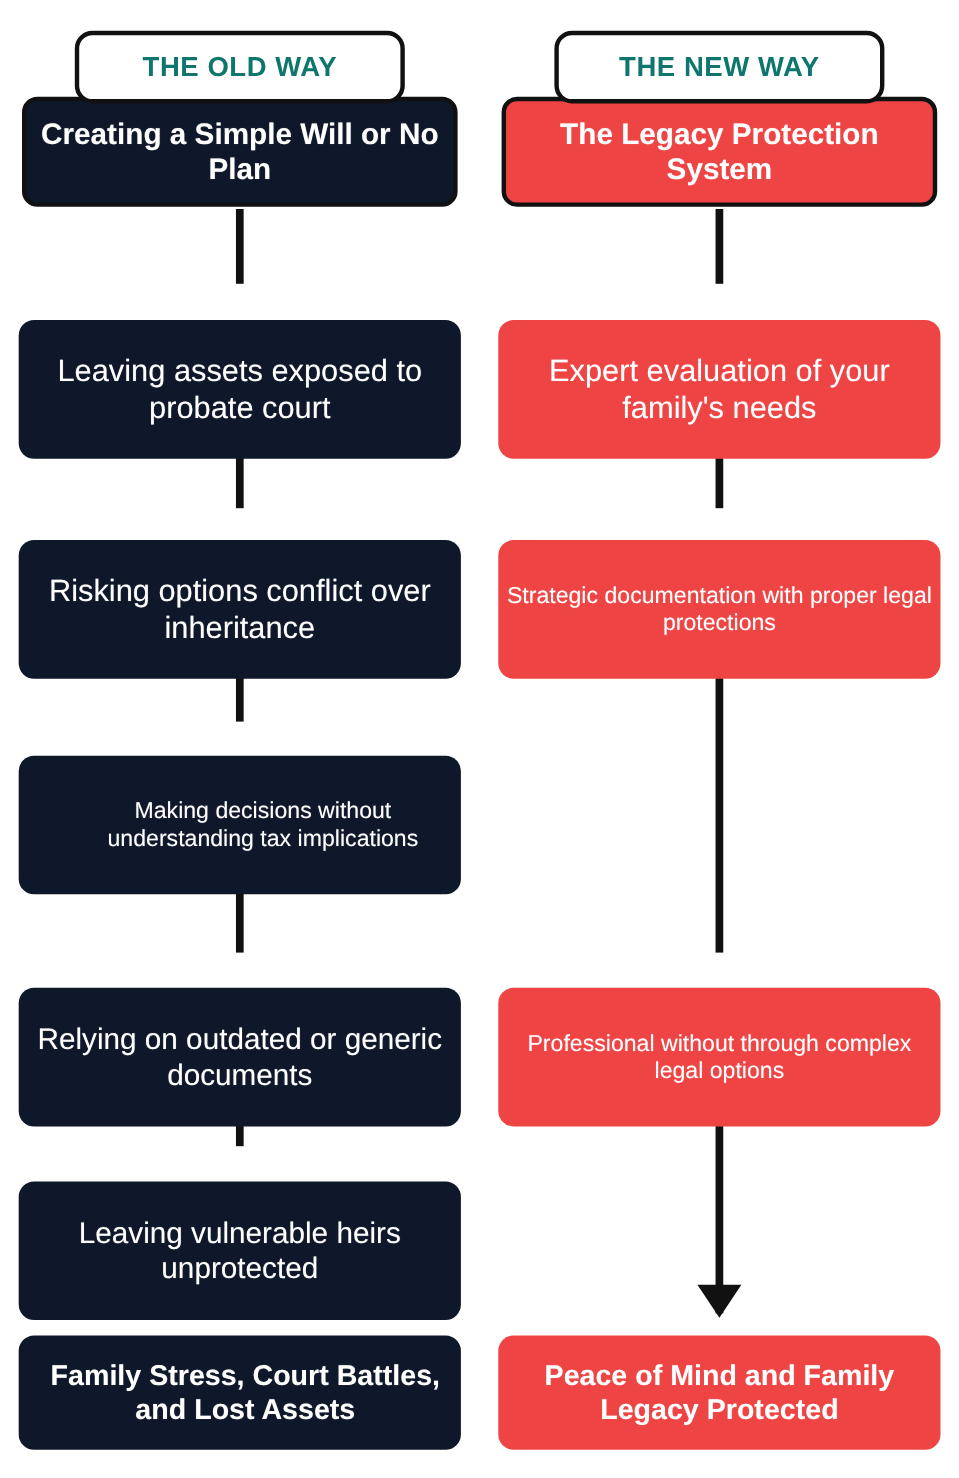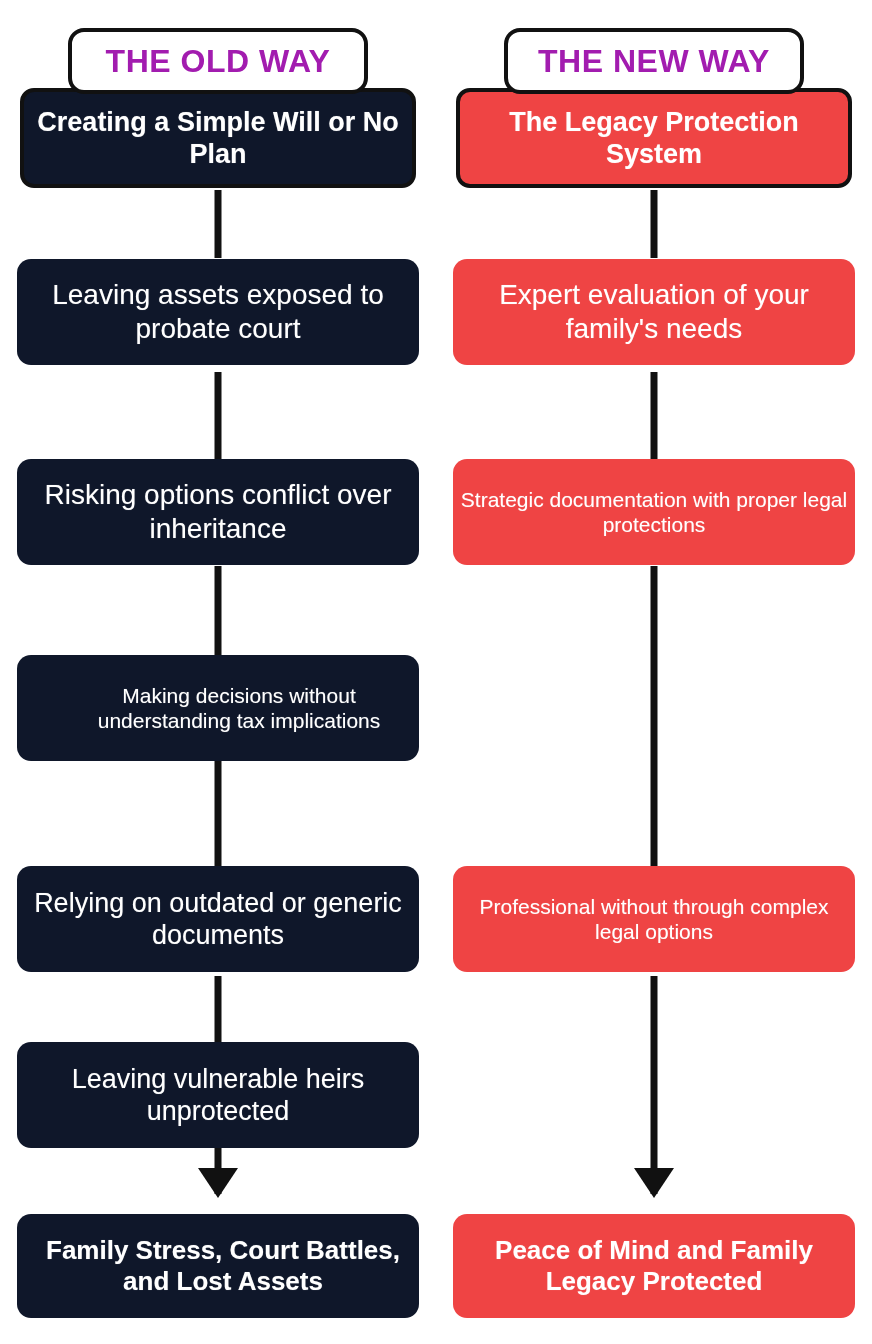--- a/index.html
+++ b/index.html
@@ -66,24 +66,24 @@
     background: #ffffff;
     border: 4px solid #111111;
     border-radius: 16px;
     display: flex;
     align-items: center;
     justify-content: center;
     z-index: 4;
     box-sizing: border-box;
   }
   .header-pill span {
-    font-size: 32px;
+    font-size: 25px;
     font-weight: 700;
     letter-spacing: 0.5px;
-    color: #a21caf;
+    color: #0f766e;
     text-align: center;
     white-space: nowrap;
   }
 
   
   .node {
     position: absolute;
     left: 50%;
     transform: translateX(-50%);
     border-radius: 14px;
@@ -103,21 +103,21 @@
     text-shadow: 0 0 1px rgba(255,255,255,0.35);
   }
 
   .node.red  { background: #0f172a; }
   .node.blue { background: #ef4444; }
 
   .node.outlined { border: 4px solid #111111; }
 
   
   .node.top      { width: 396px; height: 100px; }
-  .node.mid      { width: 402px; height: 106px; }
+  .node.mid      { width: 402px; height: 126px; margin-top: 32px; }
   .node.bottom   { width: 402px; height: 104px; }
 
   .txt-lg  { font-size: 28px; font-weight: 400; }
   .txt-md  { font-size: 27px; font-weight: 400; }
   .txt-sm  { font-size: 21px; font-weight: 400; }
   .txt-bold-lg { font-size: 27px; font-weight: 700; }
   .txt-bold-md { font-size: 26px; font-weight: 700; }
 </style>
 </head>
 <body>

